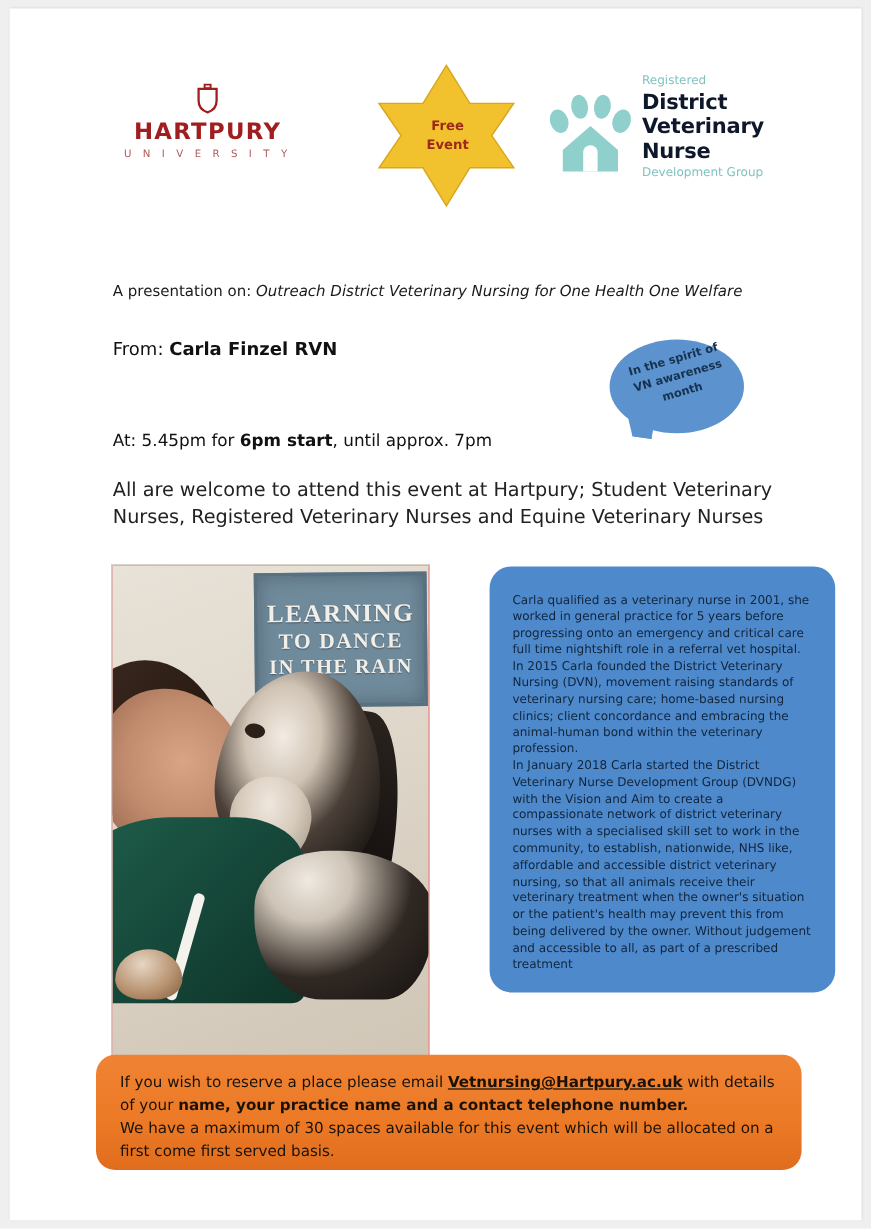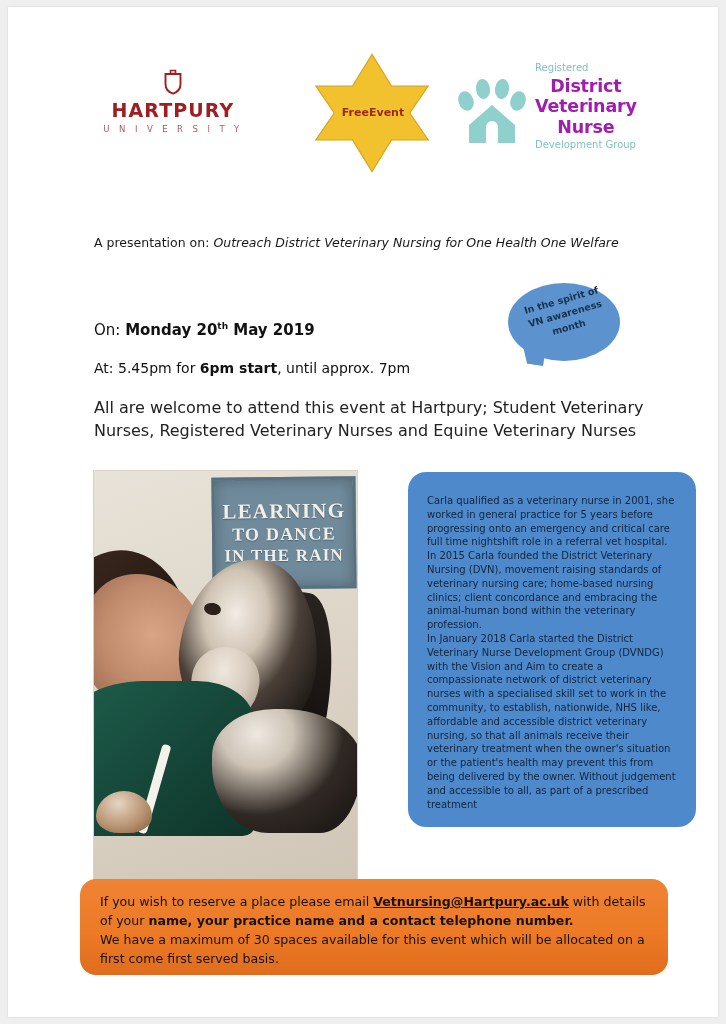--- a/index.html
+++ b/index.html
@@ -81,21 +81,21 @@
     height: 122px;
   }
   .star-wrap svg { display: block; }
   .star-label {
     position: absolute;
     left: 0;
     top: 0;
     width: 122px;
     height: 122px;
     display: flex;
-    flex-direction: row;
+    flex-direction: column;
     align-items: center;
     justify-content: center;
     font-family: "DejaVu Sans", sans-serif;
     font-weight: bold;
     font-size: 11px;
     color: #9c2a18;
     line-height: 1.45;
     text-align: center;
     padding-left: 2px;
     box-sizing: border-box;
@@ -126,24 +126,23 @@
     font-family: "DejaVu Sans", sans-serif;
     font-size: 10px;
     color: #7fc3c0;
     line-height: 1.2;
     margin-bottom: 2px;
   }
   .dvndg-main {
     font-family: "DejaVu Sans", sans-serif;
     font-weight: bold;
     font-size: 17.5px;
-    color: #a21caf;
+    color: #0f172a;
     line-height: 1.16;
     letter-spacing: -0.2px;
-    text-align: center;
   }
   .dvndg-dev {
     font-family: "DejaVu Sans", sans-serif;
     font-size: 10px;
     color: #7fc3c0;
     line-height: 1.2;
     margin-top: 2px;
   }
 
   
@@ -484,24 +483,24 @@
           <div class="dvndg-dev">Development Group</div>
         </div>
       </div>
     </div>
 
 
     <div class="subtitle">
       <span>A presentation on: </span><em>Outreach District Veterinary Nursing for One Health One Welfare</em>
     </div>
 
-
-    <div class="evline ev-on">
-      <span>On: </span><b><span>Monday 20</span><sup>th</sup><span> May 2019</span></b>
-    </div>
+    <div class="evline ev-from">
+      <span>From: </span><b>Carla Finzel RVN</b>
+    </div>
+
 
     <div class="evline ev-at">
       <span>At: </span><span>5.45pm for </span><b>6pm start</b><span>, until approx. 7pm</span>
     </div>
 
     <div class="welcome">All are welcome to attend this event at Hartpury; Student Veterinary Nurses, Registered Veterinary Nurses and Equine Veterinary Nurses</div>
 
     <div class="bubble">
       <div class="bubble-tail"></div>
       <div class="bubble-body"></div>

